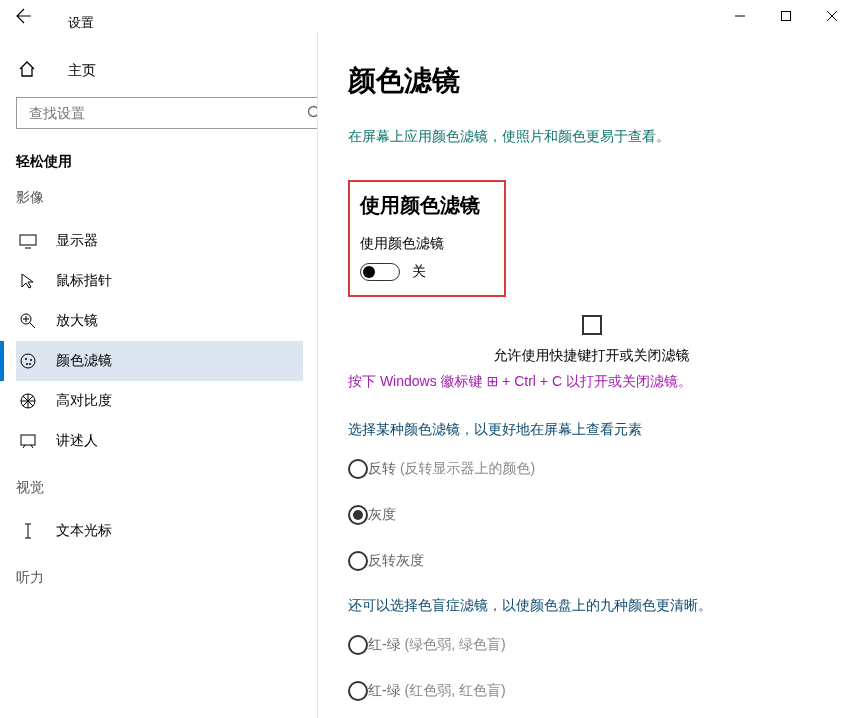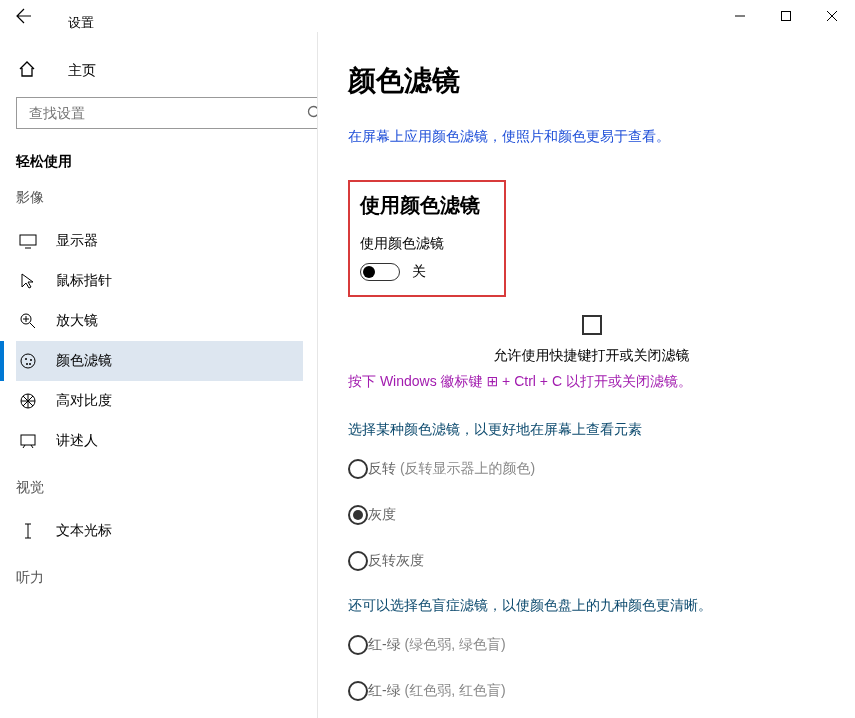--- a/index.html
+++ b/index.html
@@ -40,21 +40,21 @@
       height: 40px; display:flex; align-items:center; gap: 18px;
       padding-left: 2px; margin-right: 14px; cursor:pointer;
     }
     .nav-item.selected { background: #dde6f0; position:relative; }
     .nav-item.selected::before {
       content:""; position:absolute; left:-16px; top:0; bottom:0; width:4px; background:#0078d4;
     }
     .nav-item .icon { width: 20px; display:flex; justify-content:center; }
     .main { flex:1; padding: 30px 20px 0 30px; overflow:auto; }
     .page-title { font-size: 28px; font-weight: 600; margin-bottom: 28px; }
-    .subtext { color:#1d4ed8; font-size: 14px; margin-bottom: 34px; }
+    .subtext { color:#0f766e; font-size: 14px; margin-bottom: 34px; }
     .highlight-box {
       border: 2px solid #d83b3b; padding: 10px 12px 14px 10px; width: 158px;
       margin-bottom: 18px;
     }
     .h-title { font-size: 20px; font-weight: 600; margin-bottom: 16px; }
     .h-label { font-size: 14px; margin-bottom: 10px; }
     .toggle-row { display:flex; align-items:center; gap: 12px; }
     .toggle {
       width: 40px; height: 18px; border:1px solid #333; border-radius: 10px;
       position:relative; background:#fff;

